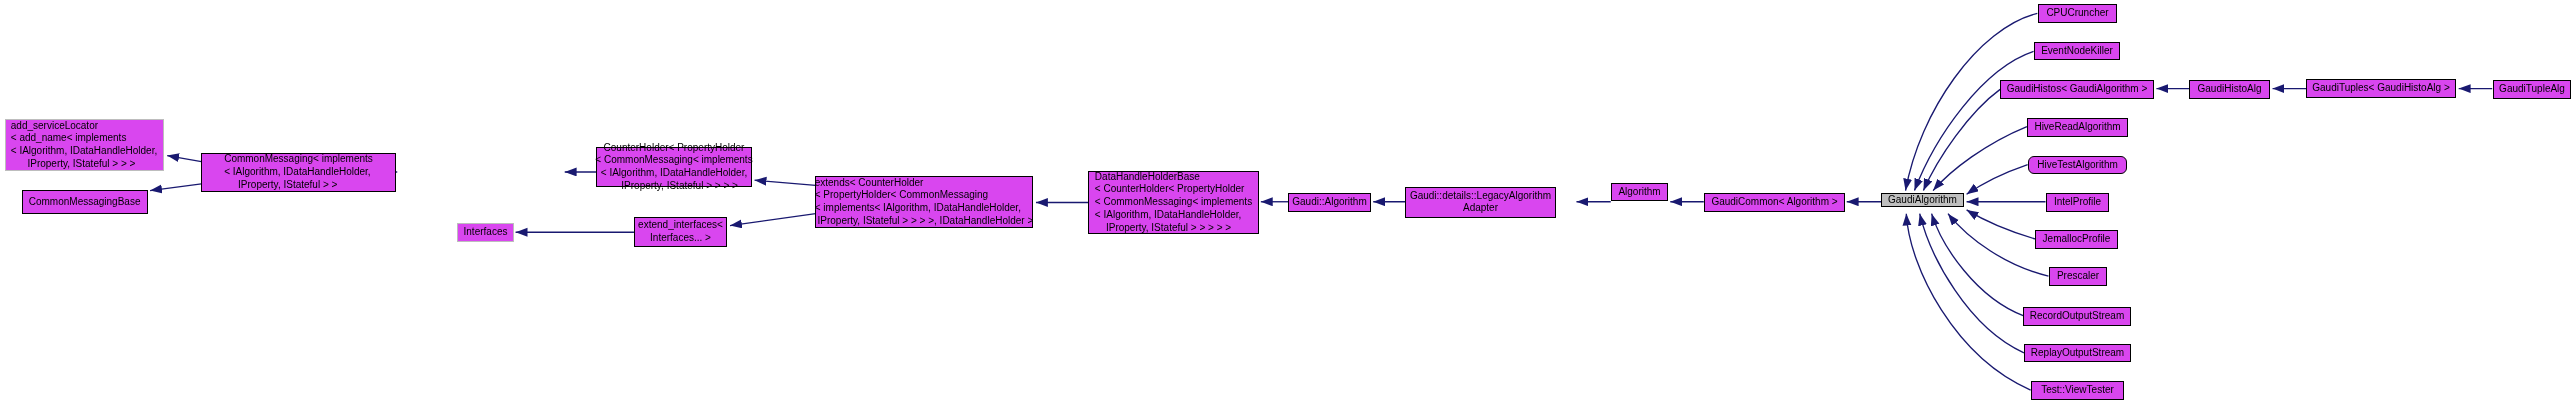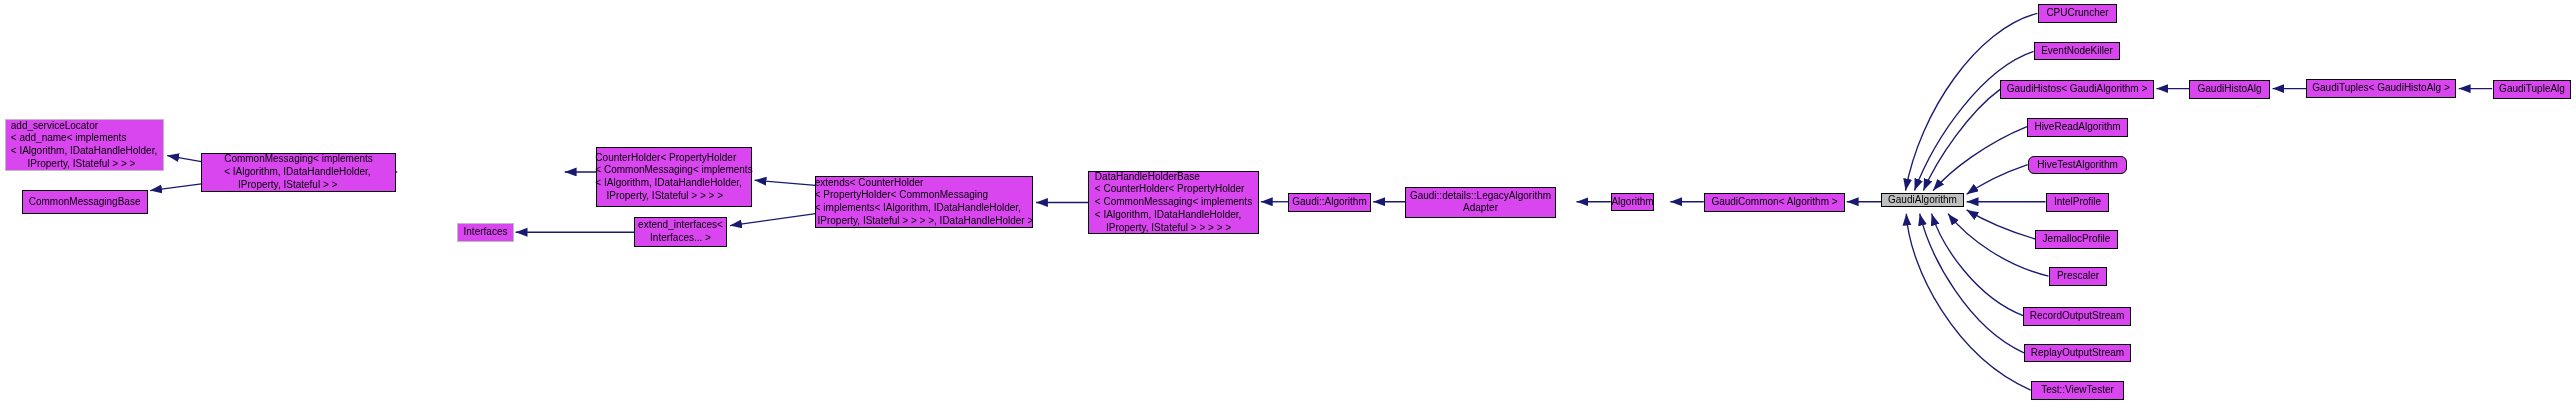--- a/index.html
+++ b/index.html
@@ -72,40 +72,40 @@
   </svg>
 
   <div class="node ext" style="left:4.5px; top:119px; width:159px; height:52px;">add_serviceLocator
 &lt; add_name&lt; implements
 &lt; IAlgorithm, IDataHandleHolder,
       IProperty, IStateful &gt; &gt; &gt;</div>
   <div class="node" style="left:21.6px; top:190px; width:126px; height:24px;">CommonMessagingBase</div>
   <div class="node" style="left:201px; top:153px; width:195px; height:39px;">CommonMessaging&lt; implements
 &lt; IAlgorithm, IDataHandleHolder,
      IProperty, IStateful &gt; &gt;</div>
-  <div class="node" style="left:596px; top:147px; width:156px; height:60px;">CounterHolder&lt; PropertyHolder
+  <div class="node" style="left:596px; top:147px; width:156px; height:40px;text-align:center;">CounterHolder&lt; PropertyHolder
 &lt; CommonMessaging&lt; implements
 &lt; IAlgorithm, IDataHandleHolder,
     IProperty, IStateful &gt; &gt; &gt; &gt;</div>
   <div class="node ext" style="left:457px; top:223px; width:57px; height:18.6px;">Interfaces</div>
   <div class="node center" style="left:634px; top:217px; width:93px; height:30px;">extend_interfaces&lt;
 Interfaces... &gt;</div>
   <div class="node" style="left:815px; top:176px; width:218px; height:52px;">extends&lt; CounterHolder
 &lt; PropertyHolder&lt; CommonMessaging
 &lt; implements&lt; IAlgorithm, IDataHandleHolder,
  IProperty, IStateful &gt; &gt; &gt; &gt;, IDataHandleHolder &gt;</div>
   <div class="node" style="left:1088px; top:171px; width:171px; height:63px;">DataHandleHolderBase
 &lt; CounterHolder&lt; PropertyHolder
 &lt; CommonMessaging&lt; implements
 &lt; IAlgorithm, IDataHandleHolder,
     IProperty, IStateful &gt; &gt; &gt; &gt; &gt;</div>
   <div class="node" style="left:1288px; top:193px; width:83px; height:18.6px;">Gaudi::Algorithm</div>
   <div class="node center" style="left:1405px; top:187px; width:151px; height:30.5px;">Gaudi::details::LegacyAlgorithm
 Adapter</div>
-  <div class="node" style="left:1611px; top:193px; width:43px; height:18px;">Algorithm</div>
+  <div class="node" style="left:1611px; top:183px; width:57px; height:18px;">Algorithm</div>
   <div class="node" style="left:1704px; top:193px; width:141px; height:18.6px;">GaudiCommon&lt; Algorithm &gt;</div>
   <div class="node current" style="left:1881px; top:193px; width:83px; height:14px;">GaudiAlgorithm</div>
   <div class="node" style="left:2038px; top:3.7px; width:79px; height:19.4px;">CPUCruncher</div>
   <div class="node" style="left:2034px; top:42px; width:86px; height:18px;">EventNodeKiller</div>
   <div class="node" style="left:2000px; top:80px; width:154px; height:18.6px;">GaudiHistos&lt; GaudiAlgorithm &gt;</div>
   <div class="node" style="left:2027px; top:118px; width:101px; height:18.6px;">HiveReadAlgorithm</div>
   <div class="node" style="left:2028px; top:156px; width:99px; height:18px;border-radius:6px;">HiveTestAlgorithm</div>
   <div class="node" style="left:2046px; top:193px; width:63px; height:18.6px;">IntelProfile</div>
   <div class="node" style="left:2035px; top:230px; width:83px; height:18.6px;">JemallocProfile</div>
   <div class="node" style="left:2049px; top:267px; width:58px; height:19.4px;">Prescaler</div>

